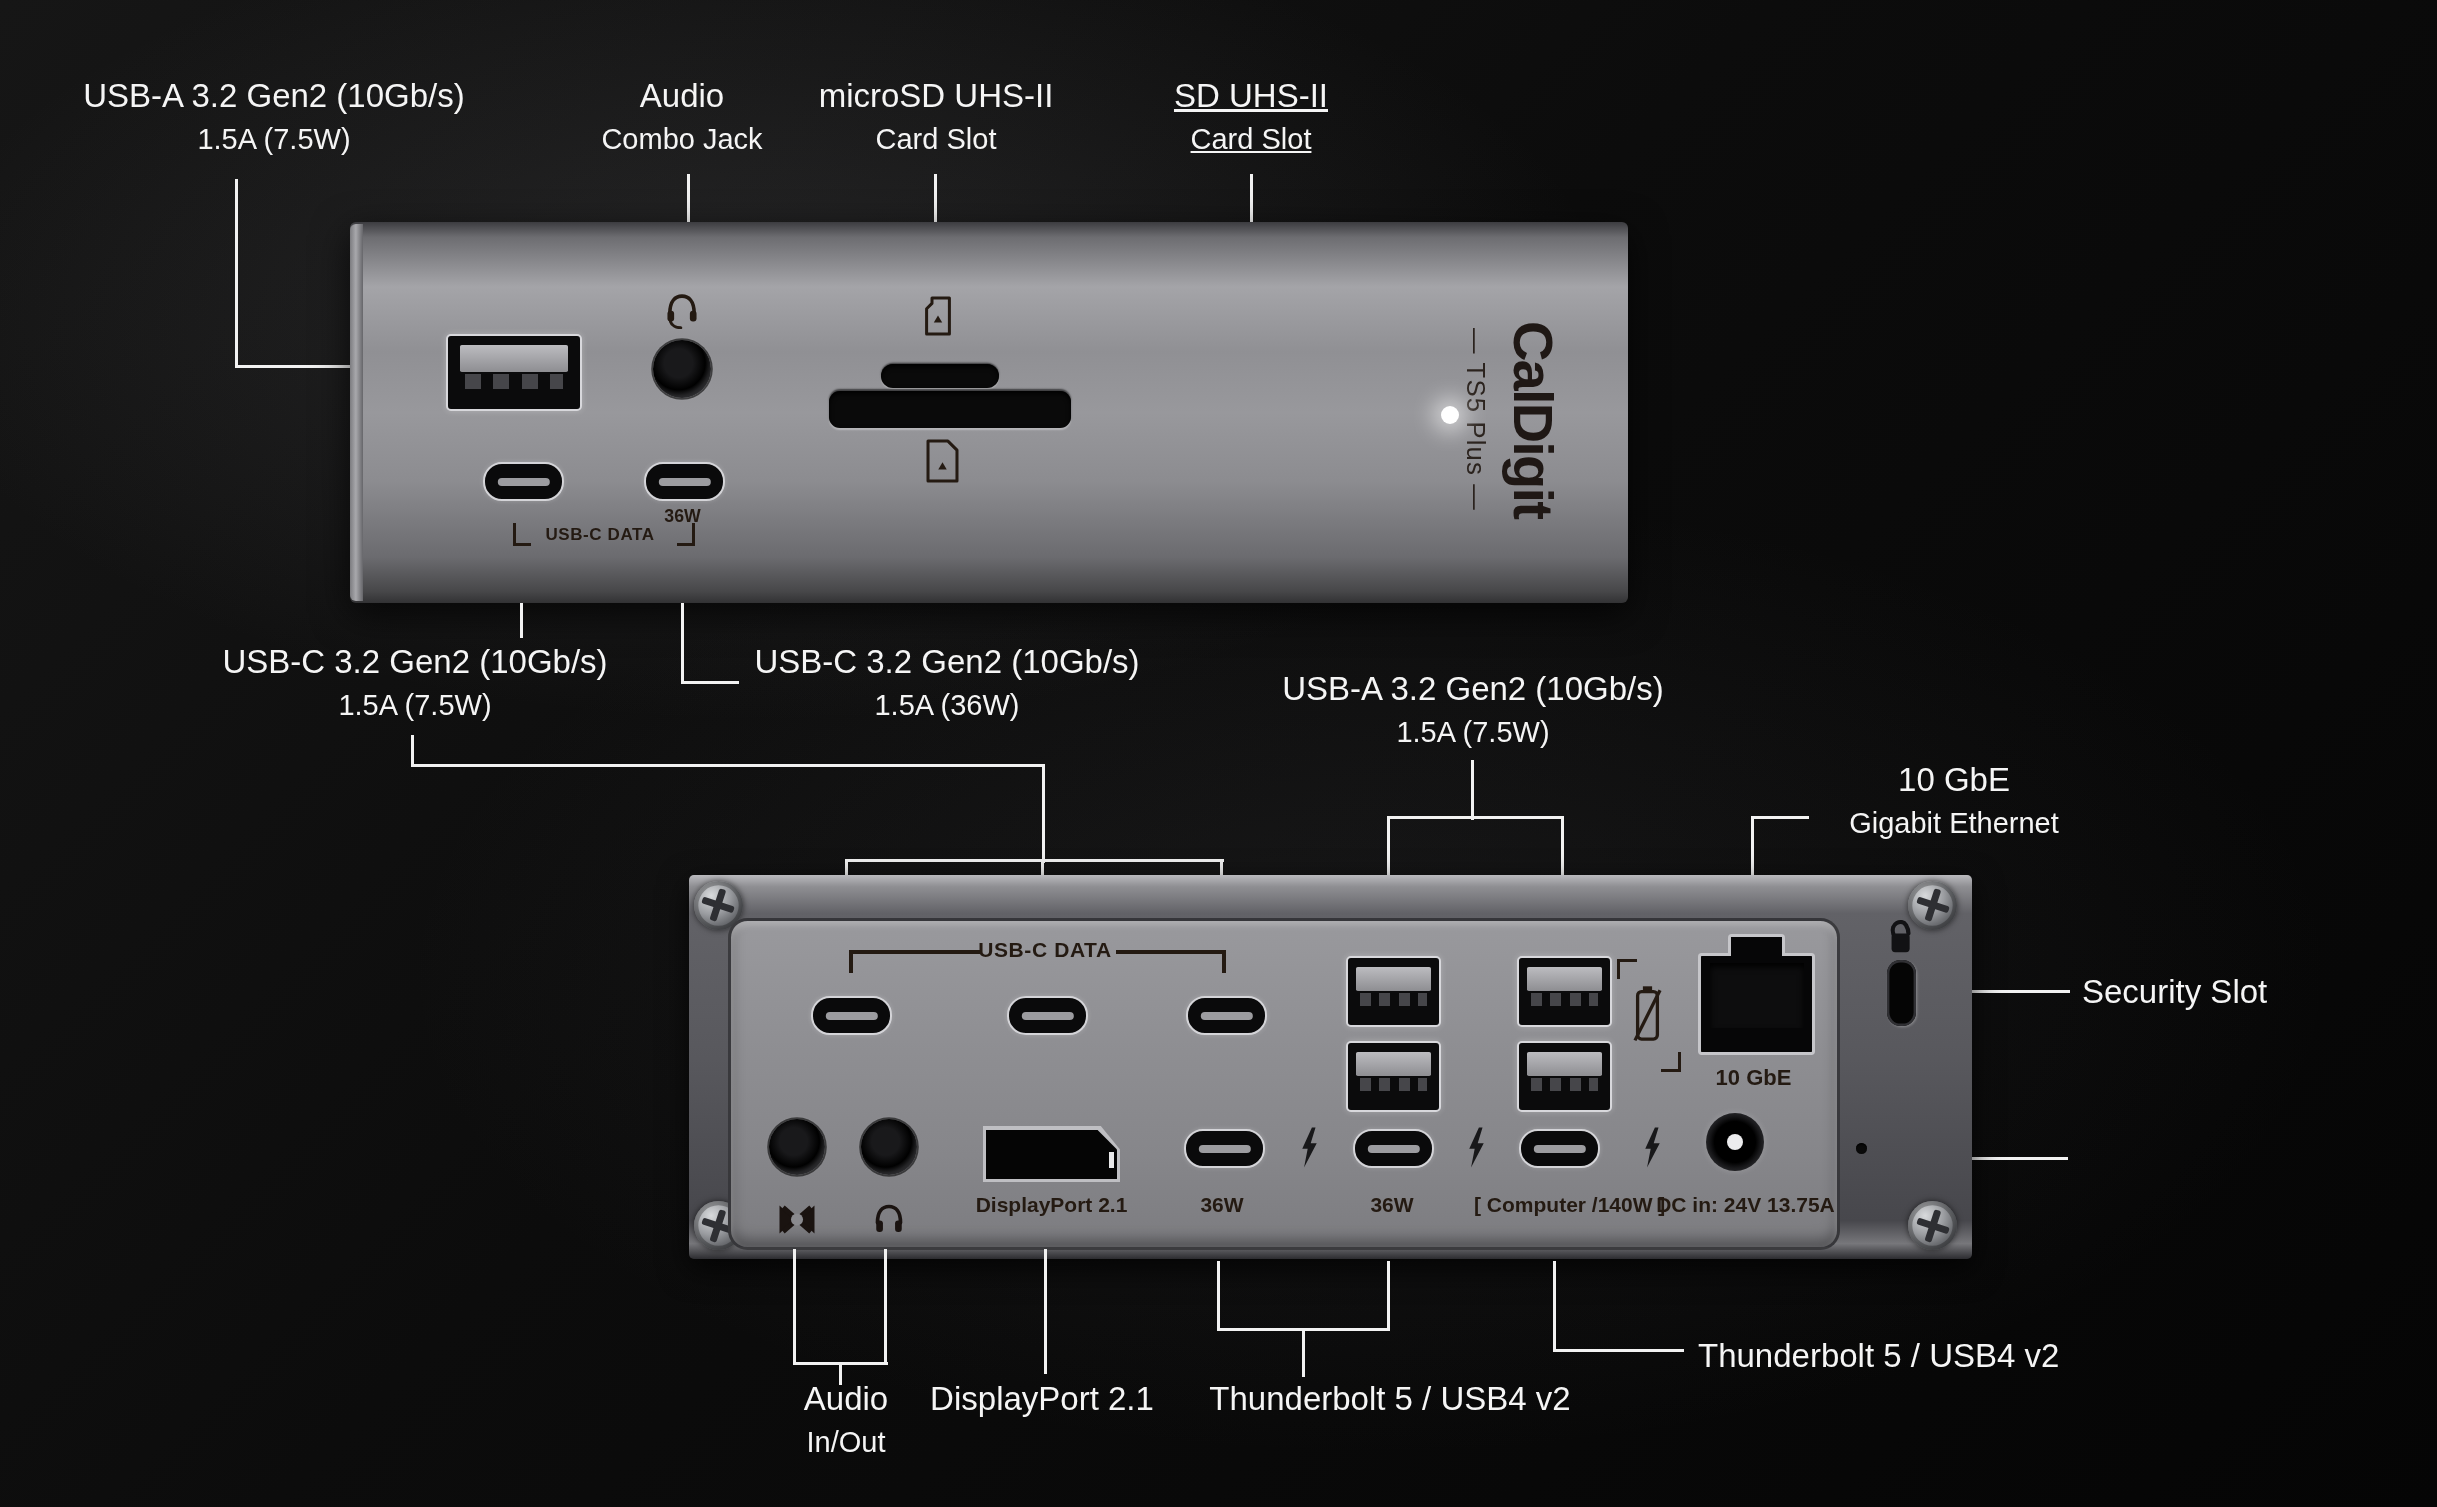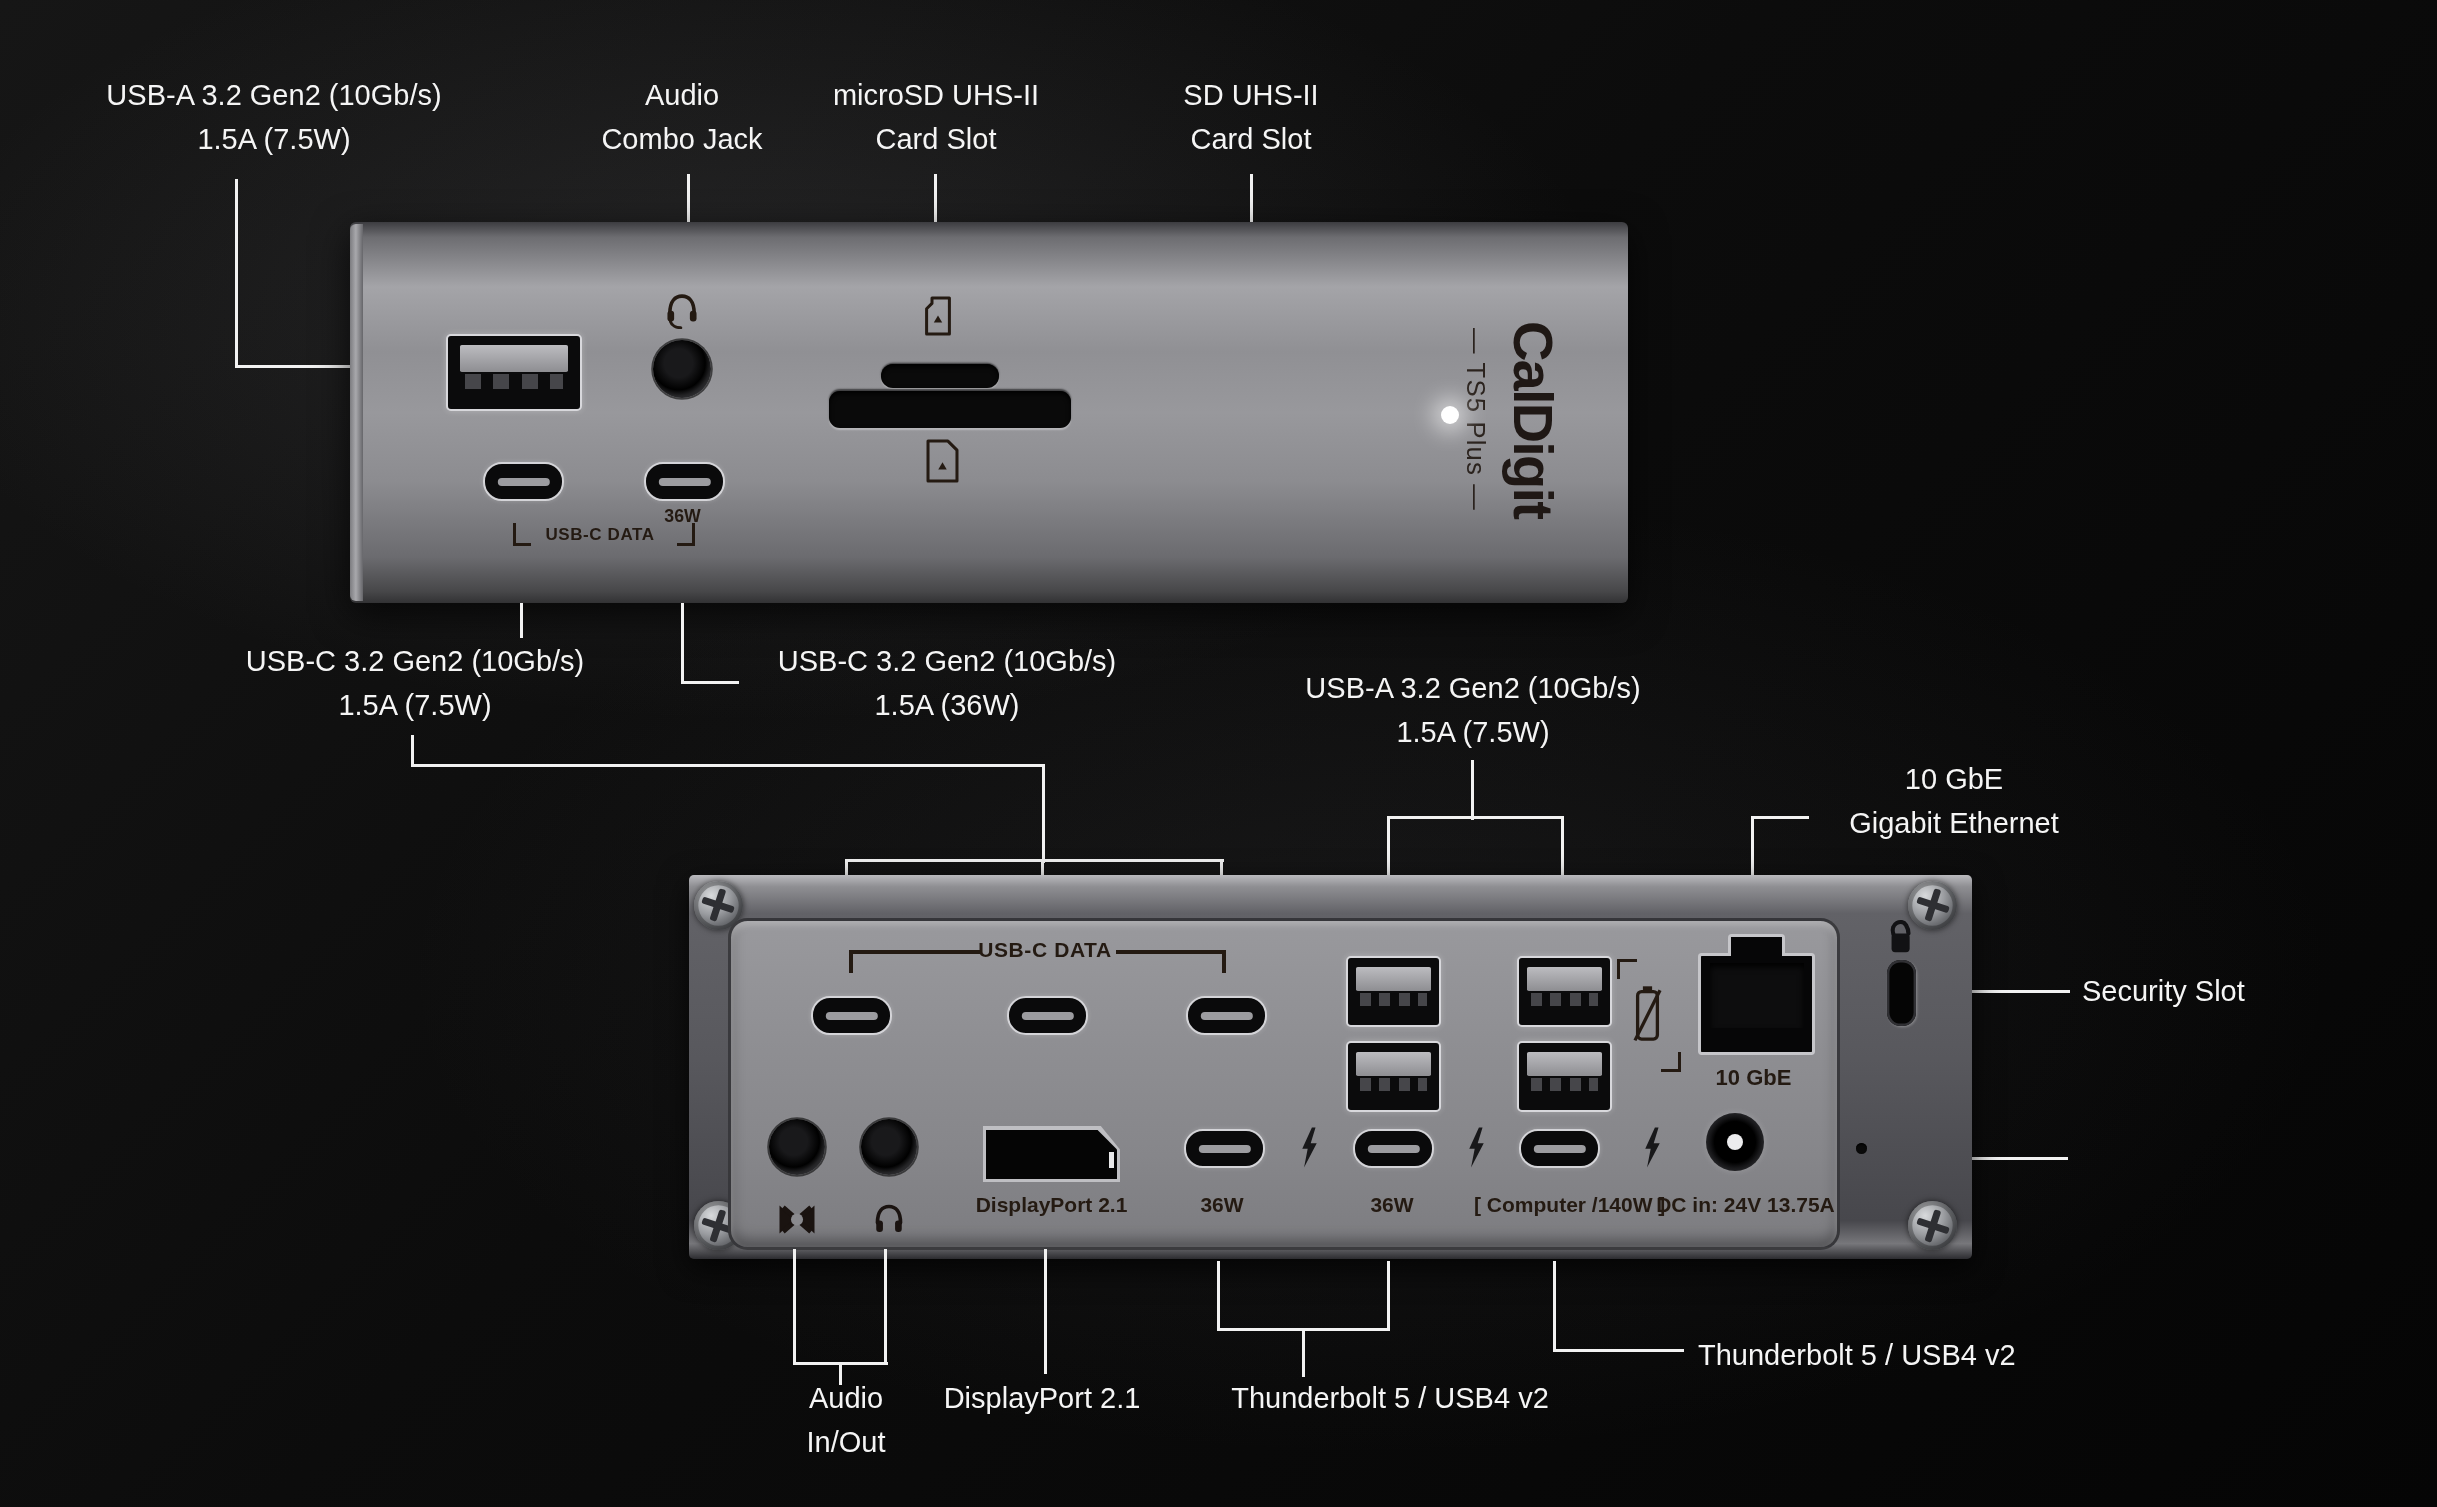--- a/index.html
+++ b/index.html
@@ -6,21 +6,21 @@
   #canvas{
     position:relative;width:2438px;height:1508px;overflow:hidden;
     font-family:"Liberation Sans",sans-serif;
     background:
       radial-gradient(ellipse 1217px 578px at 761px 317px, rgba(125,125,130,0.20), rgba(0,0,0,0) 70%),
       radial-gradient(ellipse 1339px 670px at 1370px 974px, rgba(105,105,110,0.14), rgba(0,0,0,0) 72%),
       linear-gradient(135deg,#161616 0%,#0c0c0c 45%,#050505 100%);
   }
   .ld{position:absolute;background:#f2f2f2;}
   .callout{position:absolute;color:#f5f5f5;text-align:center;}
-  .callout .l1{font-size:29px;line-height:43px;white-space:nowrap;}
+  .callout .l1{font-size:33px;line-height:43px;white-space:nowrap;}
   .callout .l2{font-size:29px;line-height:44px;white-space:nowrap;}
   .callout.left{text-align:left;}
   .co-host .l2{margin-top:32px;line-height:37px;}
   
   #front{
     position:absolute;left:350px;top:222px;width:1278px;height:381px;border-radius:6px;
     background:linear-gradient(180deg,#3c3c40 0%,#6d6d71 4%,#a4a4a8 17%,#909094 34%,#98989c 50%,#8c8c90 68%,#6b6b6f 88%,#474749 97%,#323234 100%);
     box-shadow:0 11px 37px rgba(0,0,0,0.7);
   }
   #front .endcap{position:absolute;left:0;top:2.4px;bottom:2.4px;width:13.4px;
@@ -88,21 +88,21 @@
     <div class="l2">1.5A (7.5W)</div>
   </div>
   <div class="callout" style="left:530px;top:74px;width:304px;">
     <div class="l1">Audio</div>
     <div class="l2">Combo Jack</div>
   </div>
   <div class="callout" style="left:784px;top:74px;width:304px;">
     <div class="l1">microSD UHS-II</div>
     <div class="l2">Card Slot</div>
   </div>
-  <div class="callout" style="left:1099px;top:74px;width:304px;">
+  <div class="callout" style="left:1099px;top:74px;width:304px;text-decoration:underline;">
     <div class="l1">SD UHS-II</div>
     <div class="l2">Card Slot</div>
   </div>
 
   <div class="ld" style="left:235px;top:179px;width:3px;height:189px;"></div>
   <div class="ld" style="left:235px;top:365px;width:212px;height:3px;"></div>
   <div class="ld" style="left:687px;top:174px;width:3px;height:114px;"></div>
   <div class="ld" style="left:934px;top:174px;width:3px;height:121px;"></div>
   <div class="ld" style="left:1250px;top:174px;width:3px;height:228px;"></div>
   <div class="ld" style="left:1070px;top:399px;width:183px;height:3px;"></div>

